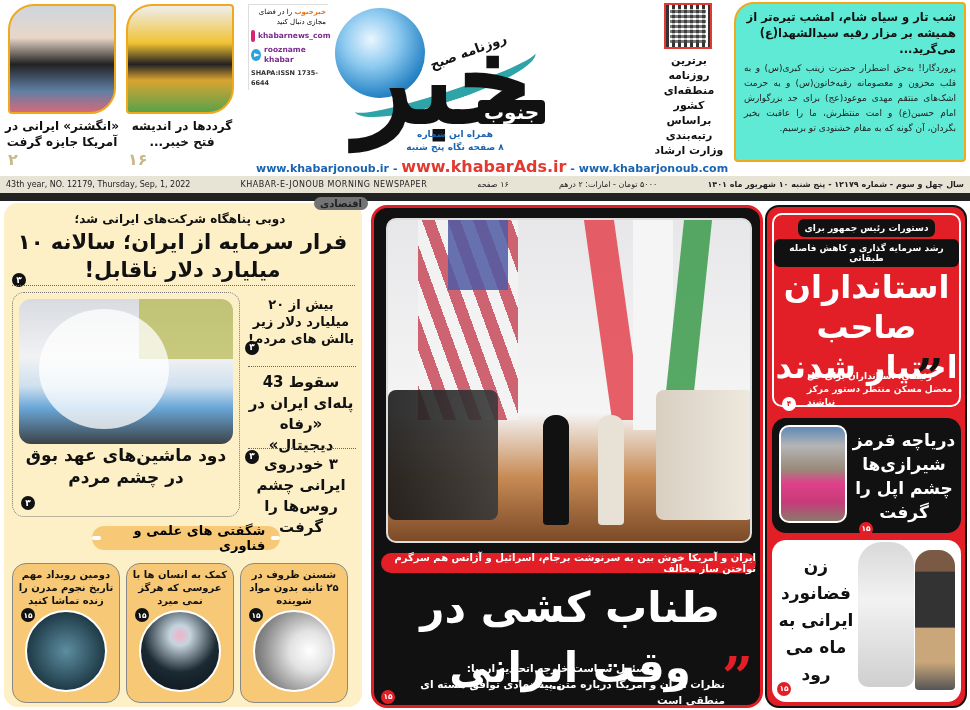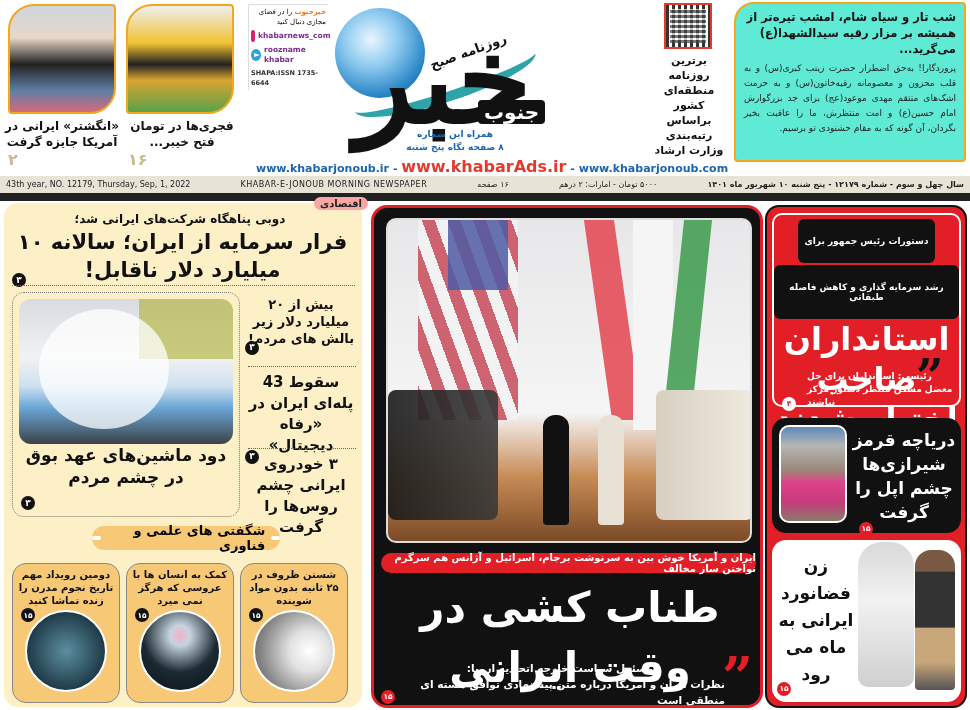--- a/index.html
+++ b/index.html
@@ -26,21 +26,21 @@
 .ershad{position:absolute;left:650px;top:53px;width:78px;font-size:11px;line-height:15px;font-weight:bold;color:#111}
 .callout{position:absolute;left:734px;top:2px;width:232px;height:160px;background:#5eead4;border:2px solid #f0a81c;border-radius:20px 4px 4px 4px;padding:5px 8px}
 .callout .t{font-size:11.5px;font-weight:bold;line-height:16px;color:#111}
 .callout .b{font-size:9px;line-height:15px;color:#222;margin-top:4px;text-align:justify}
 .urls{position:absolute;left:256px;top:157px;font-weight:bold;font-size:11px;color:#1a64b0;white-space:nowrap}
 .urls .big{color:#e23a2f;font-size:16px}
 .infobar{position:absolute;left:0;top:176px;width:970px;height:17px;background:#e7e4d6;display:flex;align-items:center;justify-content:space-between;padding:0 6px;font-size:8px;color:#222}
 .blackbar{position:absolute;left:0;top:193px;width:970px;height:8px;background:#222}
 
 .leftcol{position:absolute;left:4px;top:203px;width:358px;height:504px;background:#fdf0c6;border-radius:14px}
-.cat-tag{position:absolute;left:314px;top:197px;background:#fca5a5;padding:1px 6px;border-radius:8px;font-size:10px;font-weight:bold;color:#222;direction:rtl}
+.cat-tag{position:absolute;left:314px;top:197px;background:#737373;padding:1px 6px;border-radius:8px;font-size:10px;font-weight:bold;color:#222;direction:rtl}
 .kicker{position:absolute;left:10px;top:212px;width:340px;font-size:12px;font-weight:bold;color:#111}
 .mainhead{position:absolute;left:10px;top:228px;width:345px;font-size:21px;font-weight:bold;color:#111;line-height:28px;letter-spacing:-.5px}
 .numdot{display:inline-flex;width:14px;height:14px;border-radius:50%;background:#111;color:#fff;font-size:9px;align-items:center;justify-content:center;font-weight:bold}
 .dotline{position:absolute;border-top:1px dotted #666}
 .carbox{position:absolute;left:12px;top:292px;width:228px;height:225px;border:1px dotted #777;border-radius:12px;padding:6px}
 .carimg{width:214px;height:145px;border-radius:12px;background:linear-gradient(180deg,#d8dbe0 0,#f1f2f4 40%,#cfe0ef 60%,#6aa7d8 75%,#3c4246 100%);position:relative;overflow:hidden}
 .carcap{font-size:8px;font-weight:bold;color:#111;margin-top:3px}
 .carhead{font-size:17px;font-weight:bold;line-height:22px;color:#111}
 .sidehead{position:absolute;left:245px;width:112px;font-weight:bold;color:#111}
 .sci-tag{position:absolute;left:92px;top:526px;width:188px;height:24px;background:#f7c976;border-radius:12px;font-size:13px;font-weight:bold;display:flex;align-items:center;justify-content:center;gap:6px;direction:rtl}
@@ -53,40 +53,40 @@
 
 .midbox{position:absolute;left:371px;top:205px;width:392px;height:503px;background:#111;border:3px solid #e21f26;border-radius:16px}
 .chess{position:absolute;left:386px;top:218px;width:366px;height:325px;border-radius:10px;border:2px solid #ddd;overflow:hidden;background:linear-gradient(180deg,#e7e7e9 0,#f5f5f6 60%,#c78b55 80%,#7b4a27 100%)}
 .redstrip{position:absolute;left:381px;top:553px;width:375px;height:20px;background:#e21f26;border-radius:10px;color:#fff;font-size:10px;font-weight:bold;display:flex;align-items:center;justify-content:center;direction:rtl}
 .bighead{position:absolute;left:380px;top:578px;width:380px;font-size:42px;line-height:60px;font-weight:bold;color:#fff;letter-spacing:-1px}
 .quoteq{position:absolute;font-size:54px;font-weight:bold;color:#e21f26;font-family:"DejaVu Serif",serif;line-height:50px}
 .midsub{position:absolute;left:395px;top:660px;width:330px;font-size:10.5px;line-height:16px;font-weight:bold;color:#fff}
 
 .rightbox{position:absolute;left:765px;top:205px;width:202px;height:503px;background:#e21f26;border:2px solid #111;border-radius:14px}
 .rinner{position:absolute;left:772px;top:213px;width:189px;height:194px;border:2px solid #fff;border-radius:10px}
-.rkick{background:#111;color:#fff;font-size:9px;font-weight:bold;border-radius:6px;display:inline-block;padding:17px 6px;margin-top:4px}
+.rkick{background:#111;color:#fff;font-size:9px;font-weight:bold;border-radius:6px;display:inline-block;padding:4px 6px;margin-top:4px}
 .rhead{font-size:32px;line-height:40px;font-weight:bold;color:#fff}
 .rquote{position:absolute;left:777px;top:370px;width:180px;font-size:9px;line-height:13px;font-weight:bold;color:#fff}
 .lakebox{position:absolute;left:772px;top:418px;width:189px;height:115px;background:#111;border-radius:14px}
 .lakeimg{position:absolute;left:779px;top:425px;width:68px;height:98px;border-radius:10px;border:2px solid #fff;background:linear-gradient(180deg,#5f88b8 0,#b5b5b5 20%,#9a8a7a 45%,#e0408a 60%,#c63b7a 80%,#8a7a6a 100%)}
 .laketxt{position:absolute;left:850px;top:428px;width:108px;font-size:17px;line-height:24px;font-weight:bold;color:#fff}
 .astrobox{position:absolute;left:772px;top:540px;width:189px;height:162px;background:#fff;border-radius:14px;overflow:hidden}
 .astrotxt{position:absolute;left:776px;top:553px;width:80px;font-size:17px;line-height:27px;font-weight:bold;color:#111}
 .suit{position:absolute;left:858px;top:542px;width:56px;height:145px;background:linear-gradient(180deg,#d9d9d9,#f2f2f2 40%,#cfcfcf);border-radius:24px 24px 10px 10px}
 .man{position:absolute;left:915px;top:550px;width:40px;height:140px;background:linear-gradient(180deg,#7a5a44 0,#7a5a44 15%,#333 16%,#333 55%,#c9a77a 56%,#c9a77a 80%,#555 100%);border-radius:16px 16px 4px 4px}
 </style>
 </head>
 <body>
 
 <div class="thumb" style="left:8px;background:linear-gradient(180deg,#cfd6de 0,#e9d6c8 30%,#222 55%,#5f7fa5 80%,#d46a7a 100%)"></div>
 <div class="thumb-cap rtl" style="left:2px">«انگشتر» ایرانی در آمریکا جایزه گرفت</div>
 <div class="pgnum" style="left:8px">۲</div>
 
 <div class="thumb" style="left:126px;background:linear-gradient(180deg,#eeeeee 0,#f1c232 35%,#222 55%,#d9a431 70%,#5aa24a 100%)"></div>
-<div class="thumb-cap rtl" style="left:122px">فجری‌ها در تومان فتح خیبر...</div>
+<div class="thumb-cap rtl" style="left:122px">گردد‌ها در اندیشه فتح خیبر...</div>
 <div class="pgnum" style="left:128px">۱۶</div>
 
 <div class="social">
   <div><span style="color:#e8731c;font-weight:bold">خبرجنوب</span> <span>را در فضای مجازی دنبال کنید</span></div>
   <div class="row">
       <span class="ig"></span>
       <span>khabarnews_com</span>
     </div>
   <div class="row">
       <span class="tg"></span>

